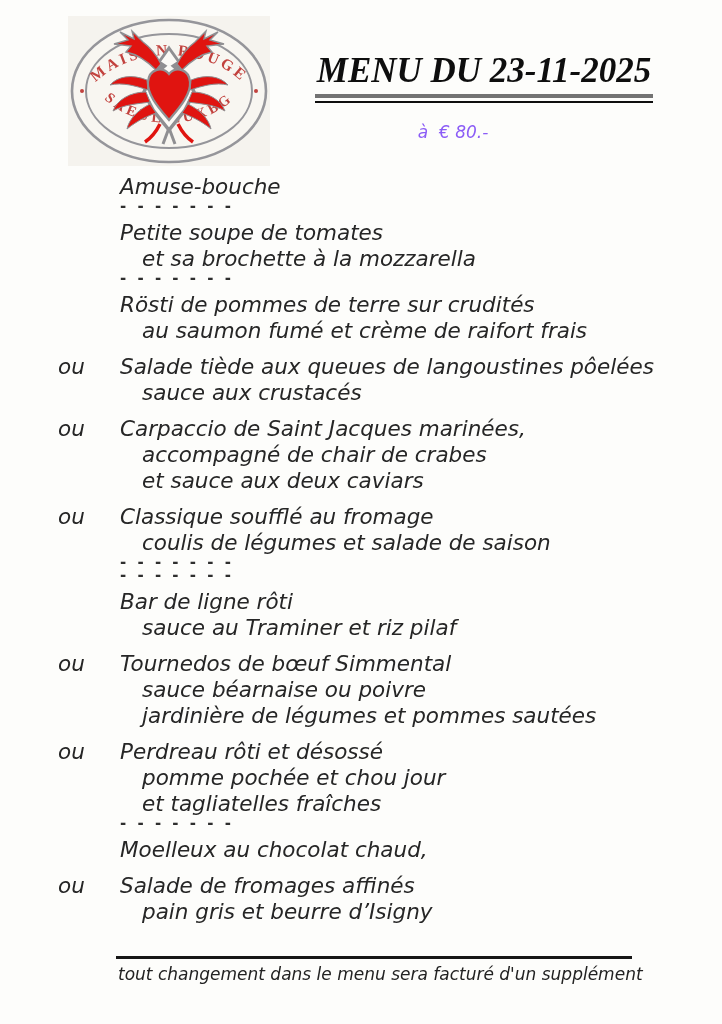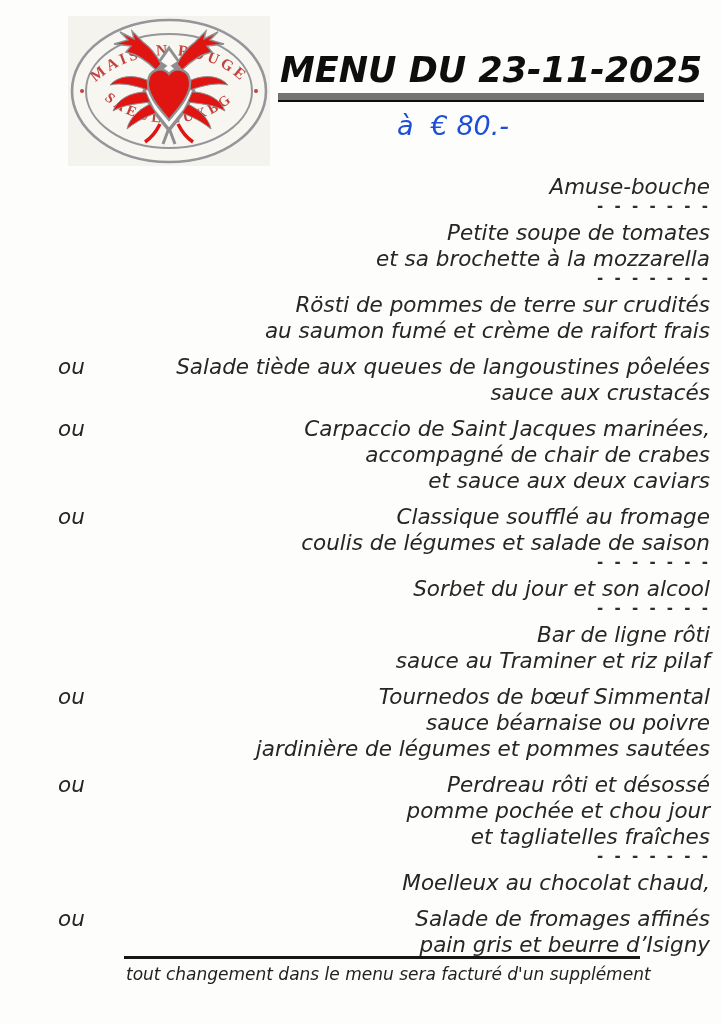--- a/index.html
+++ b/index.html
@@ -30,54 +30,55 @@
     margin:0;
     font-size:35px; line-height:40px;
     font-weight:bold; font-style:italic;
     color:#0e0e0e;
     white-space:nowrap;
   }
   .title .u {
     display:inline-block;
     position:relative;
     padding:0 2px 3px 2px;
-    border-bottom:8px solid #737373;
+    border-bottom:4px solid #737373;
+    font-family:Liberation Serif, serif;
   }
   .title .u::after {
     content:""; position:absolute; left:0; right:0; bottom:-9px;
     height:2px; background:#0e0e0e;
   }
   .price {
-    margin-top:9px; margin-right:62px;
-    font-size:27px; font-style:italic;
-    color:#1d4ed8;
+    margin-top:24px; margin-right:62px;
+    font-size:17px; font-style:italic;
+    color:#8b5cf6;
     white-space:pre;
   }
 
   
   .menu {
     position:absolute; left:0; top:174px; width:710px;
-    font-style:italic; font-size:21.5px; color:#262626;text-align:right;
+    font-style:italic; font-size:21.5px; color:#262626;
   }
   .course { position:relative; padding-left:120px; }
   .course + .course { margin-top:10px; }
   .sep + .course { margin-top:7px; }
   .line { line-height:26px; white-space:nowrap; }
   .line.sub { padding-left:22px; }
   .ou { position:absolute; left:58px; top:0; line-height:26px; }
   .sep {
     padding-left:120px;
     height:13px; line-height:12px;
     font-style:normal; font-weight:bold; font-size:15px;
     letter-spacing:2px; word-spacing:2px;
     color:#2e2e2e;
   }
 
   
-  .footer { position:absolute; left:0; top:956px; width:607px;padding-left:8px; }
+  .footer { position:absolute; left:0; top:956px; width:607px; }
   .rule { margin-left:116px; width:516px; height:2.5px; background:#161616; }
   .note {
     margin-top:5px; padding-left:118px;
     font-size:17px; font-style:italic; color:#222;
     white-space:nowrap;
   }
 </style>
 </head>
 <body>
 
@@ -159,23 +160,20 @@
     </div>
 
     <div class="course">
       <span class="ou">ou</span>
       <div class="line">Classique soufflé au fromage</div>
       <div class="line sub">coulis de légumes et salade de saison</div>
     </div>
 
     <div class="sep">- - - - - - -</div>
 
-    <div class="course">
-      <div class="line">Sorbet du jour et son alcool</div>
-    </div>
 
     <div class="sep">- - - - - - -</div>
 
     <div class="course">
       <div class="line">Bar de ligne rôti</div>
       <div class="line sub">sauce au Traminer et riz pilaf</div>
     </div>
 
     <div class="course">
       <span class="ou">ou</span>

